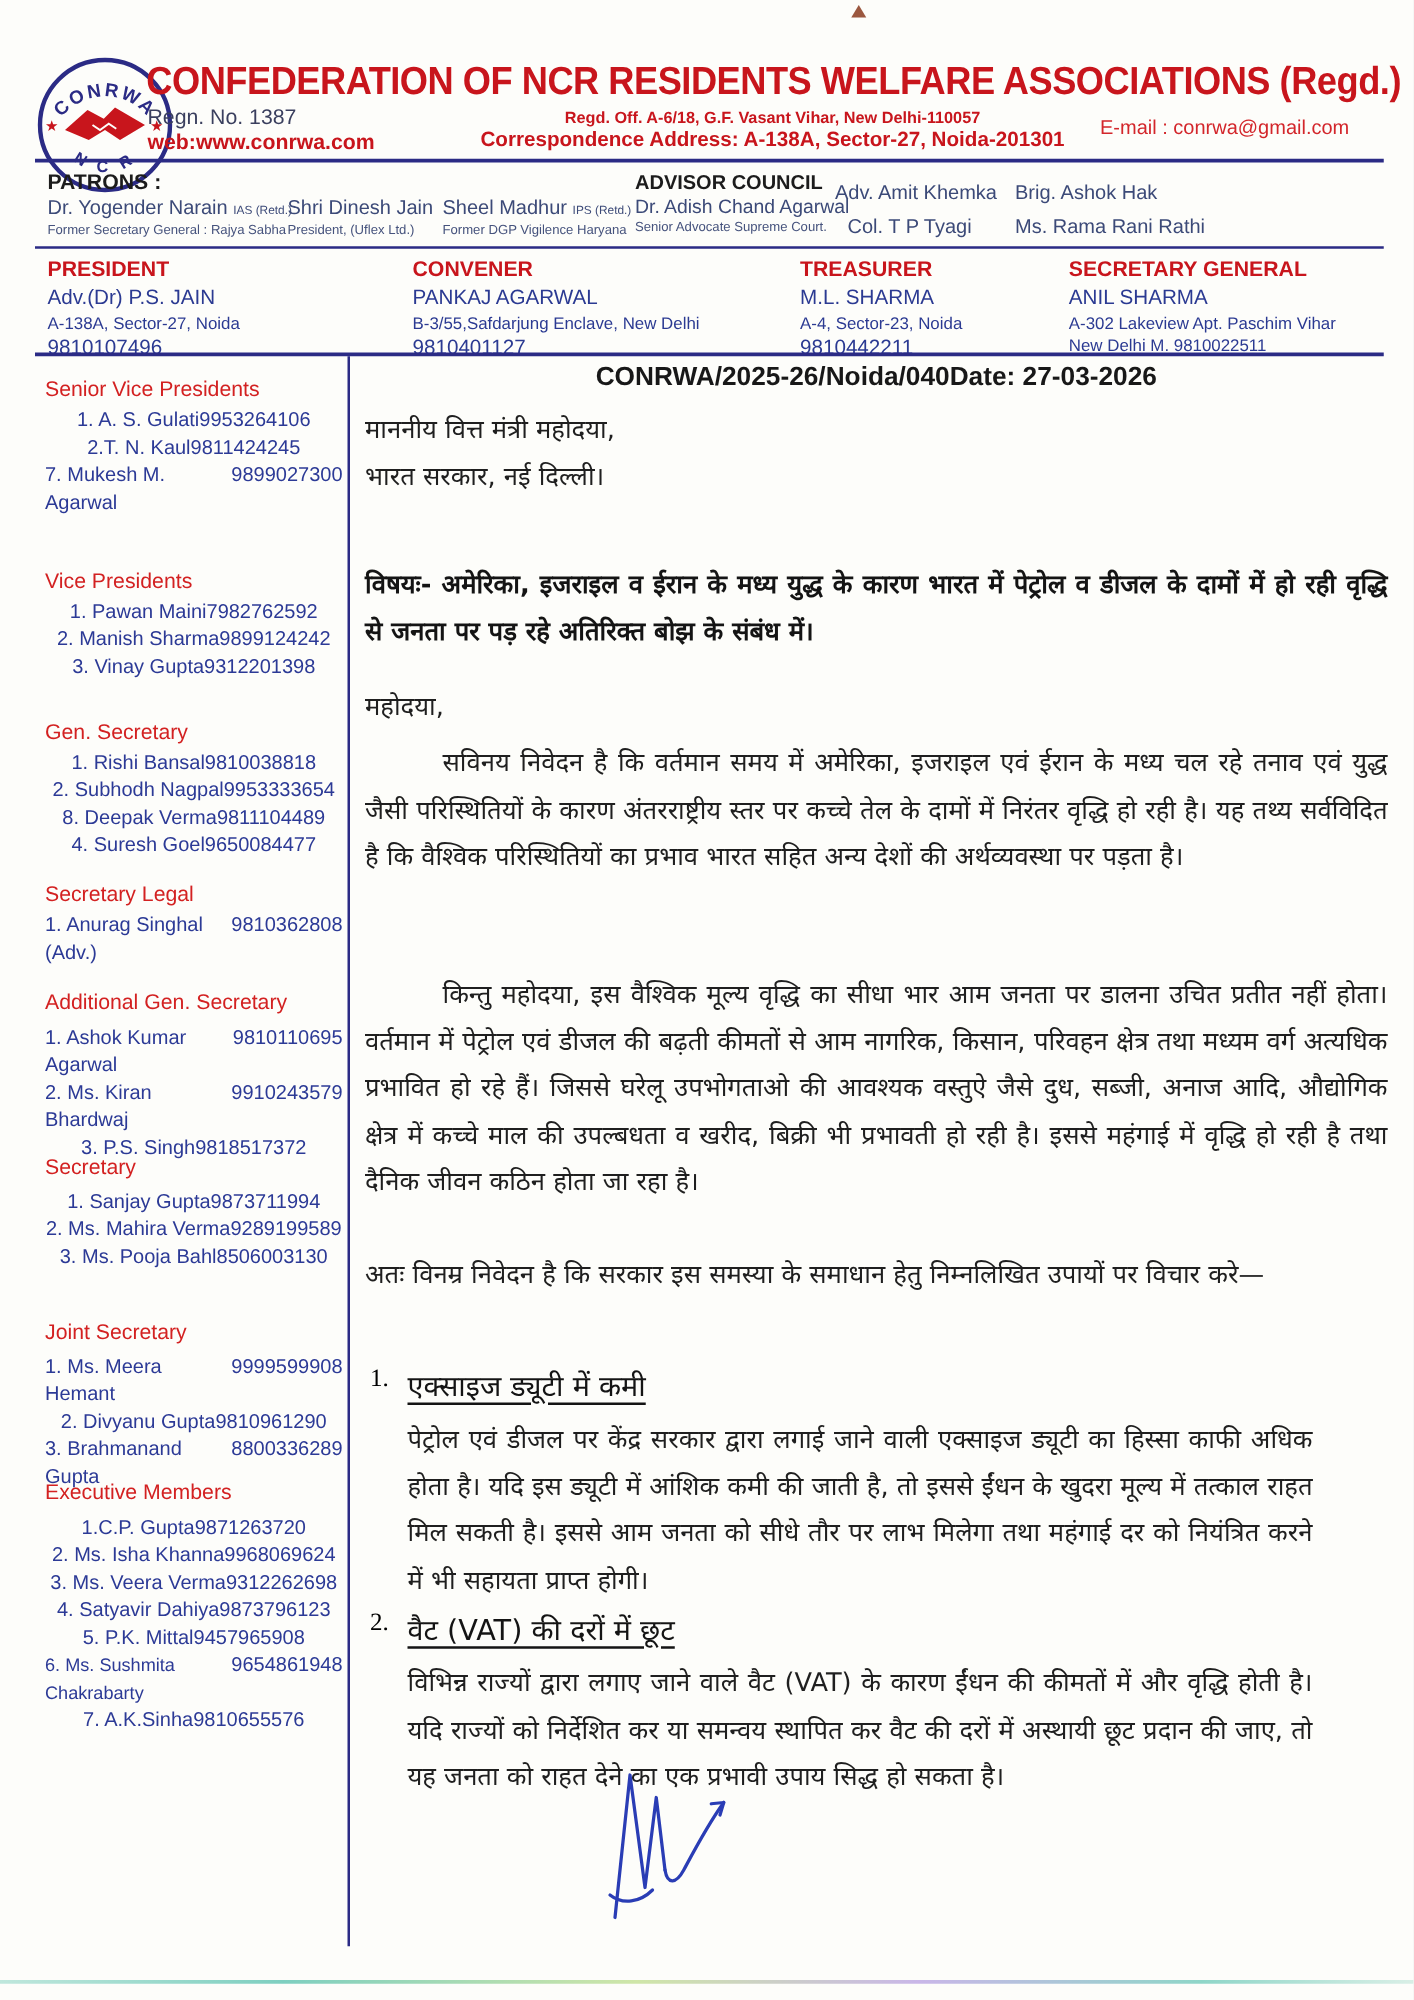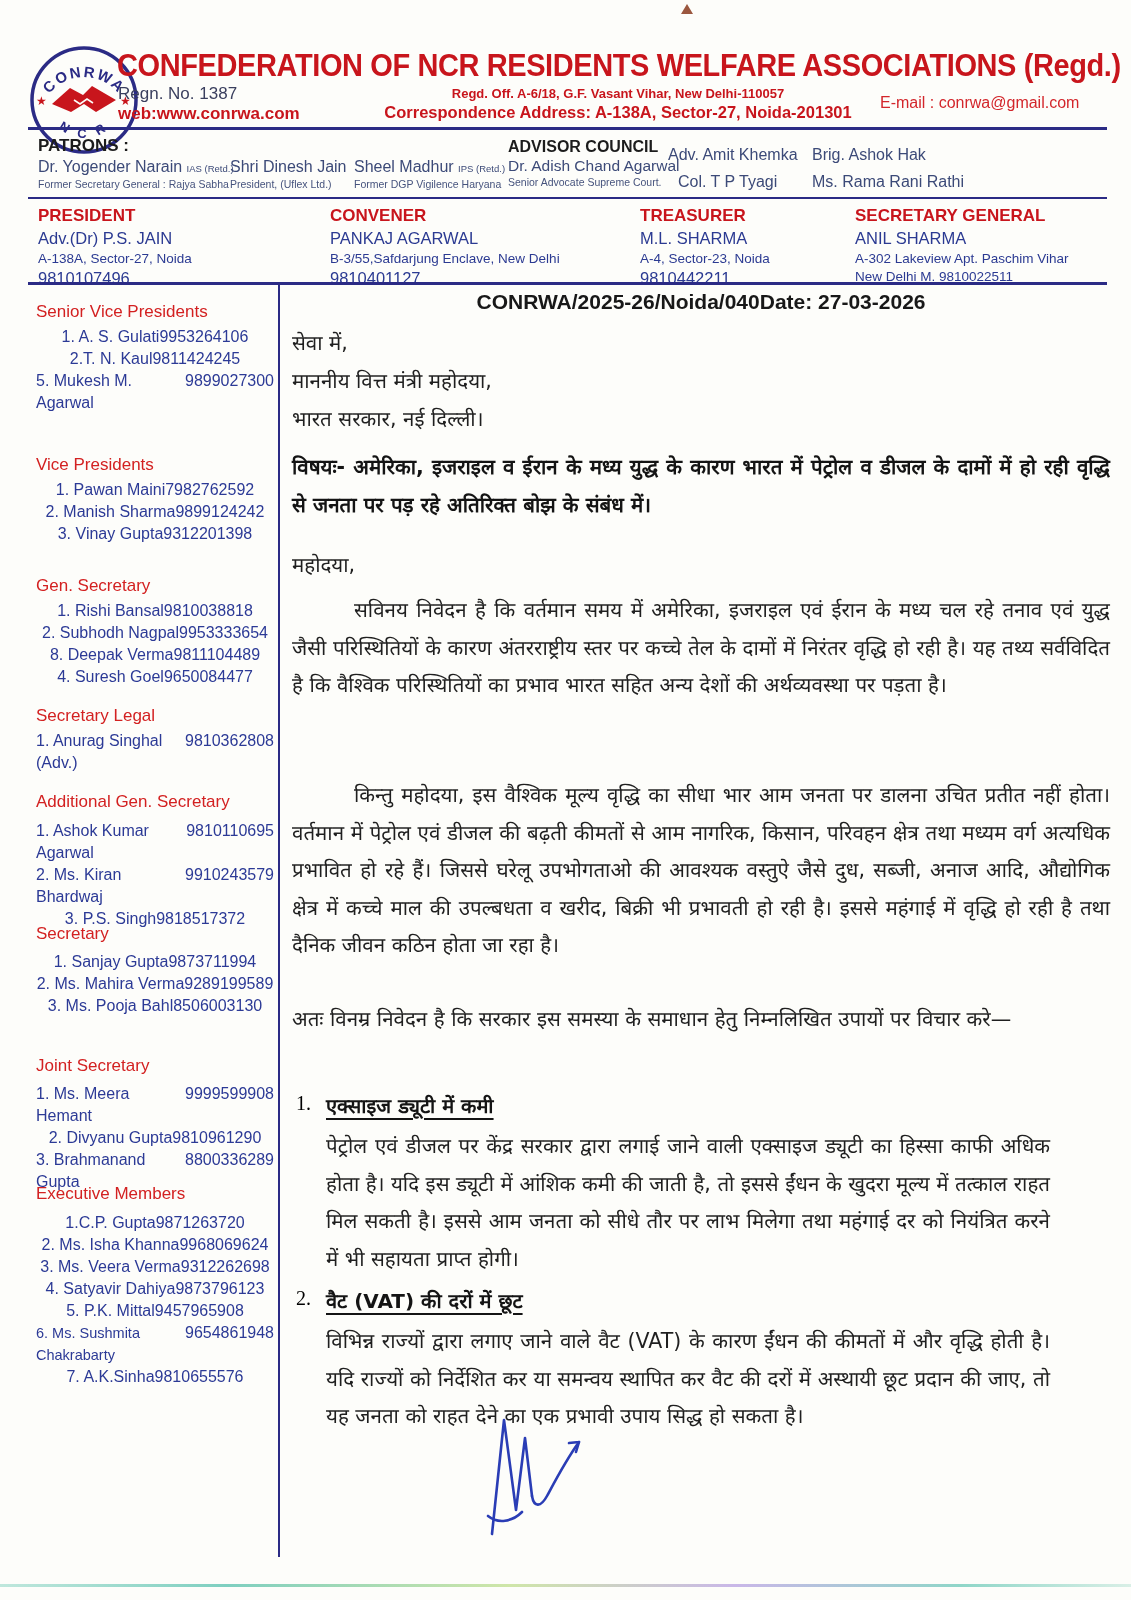--- a/index.html
+++ b/index.html
@@ -68,21 +68,21 @@
   .greeting { top:550px; font-size:20.5px; }
   .para { text-align:justify; font-size:20.5px; line-height:37.5px; }
   .p1 { top:592px; text-indent:62px; }
   .p2 { top:777px; text-indent:62px; }
   .request { top:1000px; text-align:justify; font-size:20.5px; line-height:38px; }
   .point { display:flex; }
   .pt1 { top:1092px; }
   .pt2 { top:1287px; }
   .pt-num { width:34px; padding-left:4px; font-size:20px; font-family:"Liberation Serif", serif; }
   .pt-body { width:724px; }
-  .pt-head { font-size:20px; font-weight:bold; text-decoration:underline;
+  .pt-head { font-size:23px; font-weight:normal; text-decoration:underline;
     text-underline-offset:5px; color:#141414; margin-bottom:9px; }
   .pt-text { text-align:justify; font-size:20.5px; line-height:37.5px; }
 
   .signature { position:absolute; left:478px; top:1404px; width:110px; height:135px; }
 </style>
 </head>
 <body>
 
 <div class="page">
 
@@ -189,21 +189,21 @@
     <div class="side-head">Senior Vice Presidents</div>
     <div class="side-row">
         <span>1. A. S. Gulati</span>
         <span class="ph">9953264106</span>
       </div>
     <div class="side-row">
         <span>2.T. N. Kaul</span>
         <span class="ph">9811424245</span>
       </div>
     <div class="side-row">
-        <span>5. Mukesh M. Agarwal</span>
+        <span>7. Mukesh M. Agarwal</span>
         <span class="ph">9899027300</span>
       </div>
   </div>
 
   <div class="side-section" style="top:455px;">
     <div class="side-head">Vice Presidents</div>
     <div class="side-row">
         <span>1. Pawan Maini</span>
         <span class="ph">7982762592</span>
       </div>
@@ -324,21 +324,20 @@
         <span class="ph">9810655576</span>
       </div>
   </div>
 
   <div class="main ref-row" style="position:absolute;">
     <span>CONRWA/2025-26/Noida/040</span>
     <span>Date: 27-03-2026</span>
   </div>
 
   <div class="main salutation hi" style="position:absolute;">
-    <div>सेवा में,</div>
     <div>माननीय वित्त मंत्री महोदया,</div>
     <div>भारत सरकार, नई दिल्ली।</div>
   </div>
 
   <div class="main subject hi" style="position:absolute;">विषयः- अमेरिका, इजराइल व ईरान के मध्य युद्ध के कारण भारत में पेट्रोल व डीजल के दामों में हो रही वृद्धि से जनता पर पड़ रहे अतिरिक्त बोझ के संबंध में।</div>
 
   <div class="main greeting hi" style="position:absolute;">महोदया,</div>
 
   <div class="main para p1 hi" style="position:absolute;">सविनय निवेदन है कि वर्तमान समय में अमेरिका, इजराइल एवं ईरान के मध्य चल रहे तनाव एवं युद्ध जैसी परिस्थितियों के कारण अंतरराष्ट्रीय स्तर पर कच्चे तेल के दामों में निरंतर वृद्धि हो रही है। यह तथ्य सर्वविदित है कि वैश्विक परिस्थितियों का प्रभाव भारत सहित अन्य देशों की अर्थव्यवस्था पर पड़ता है।</div>
 

